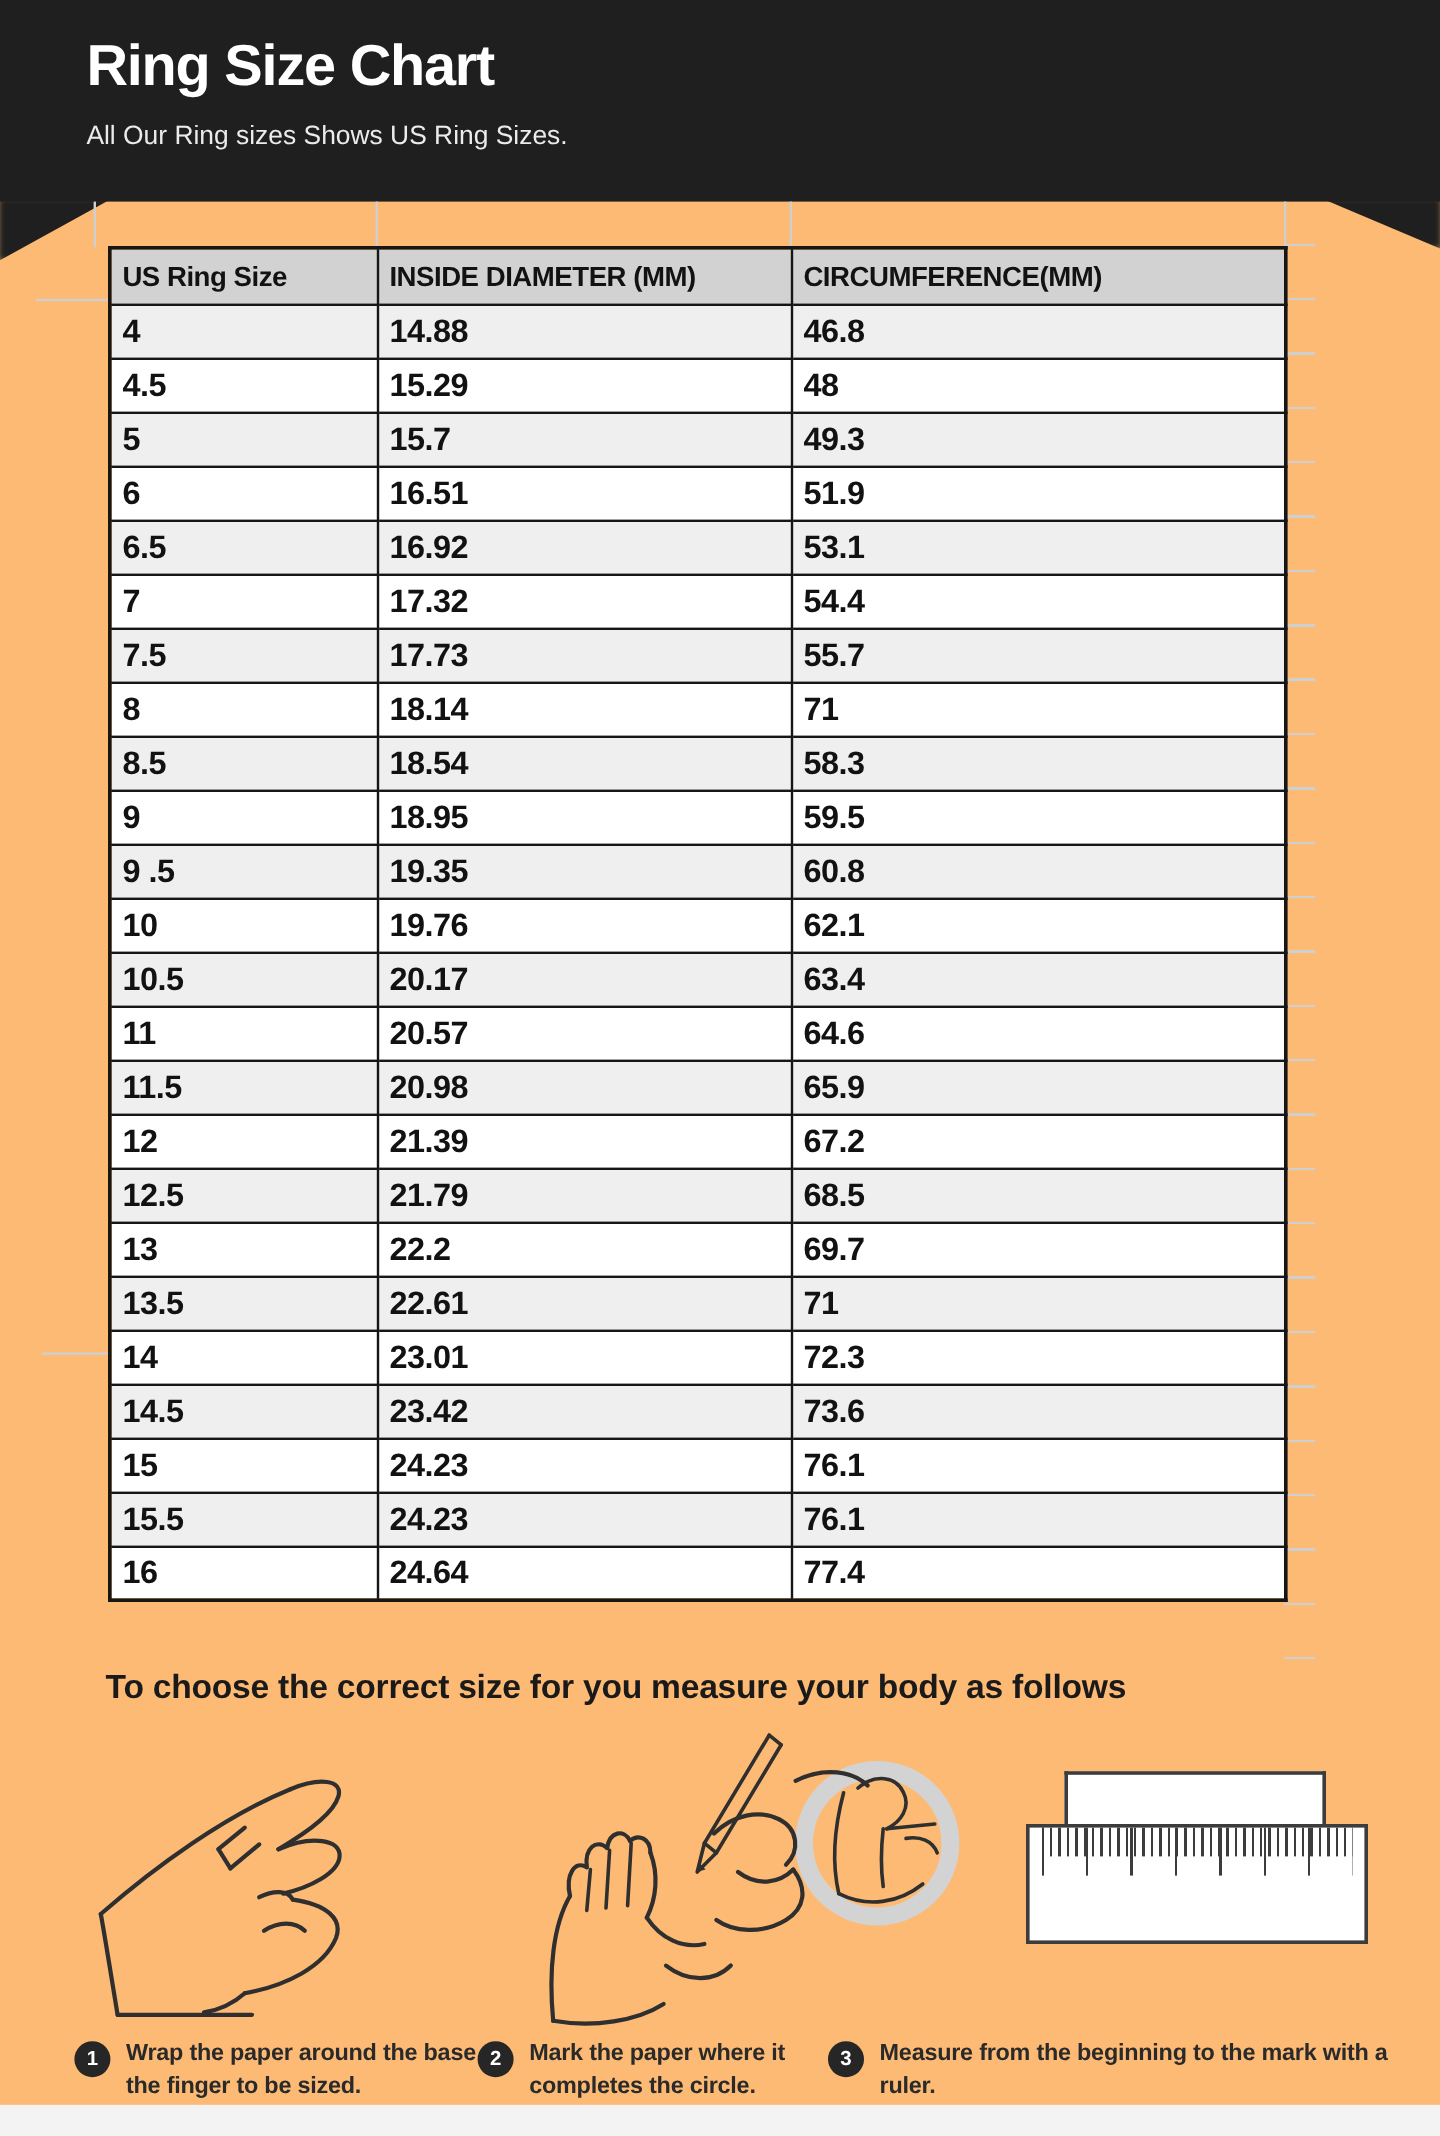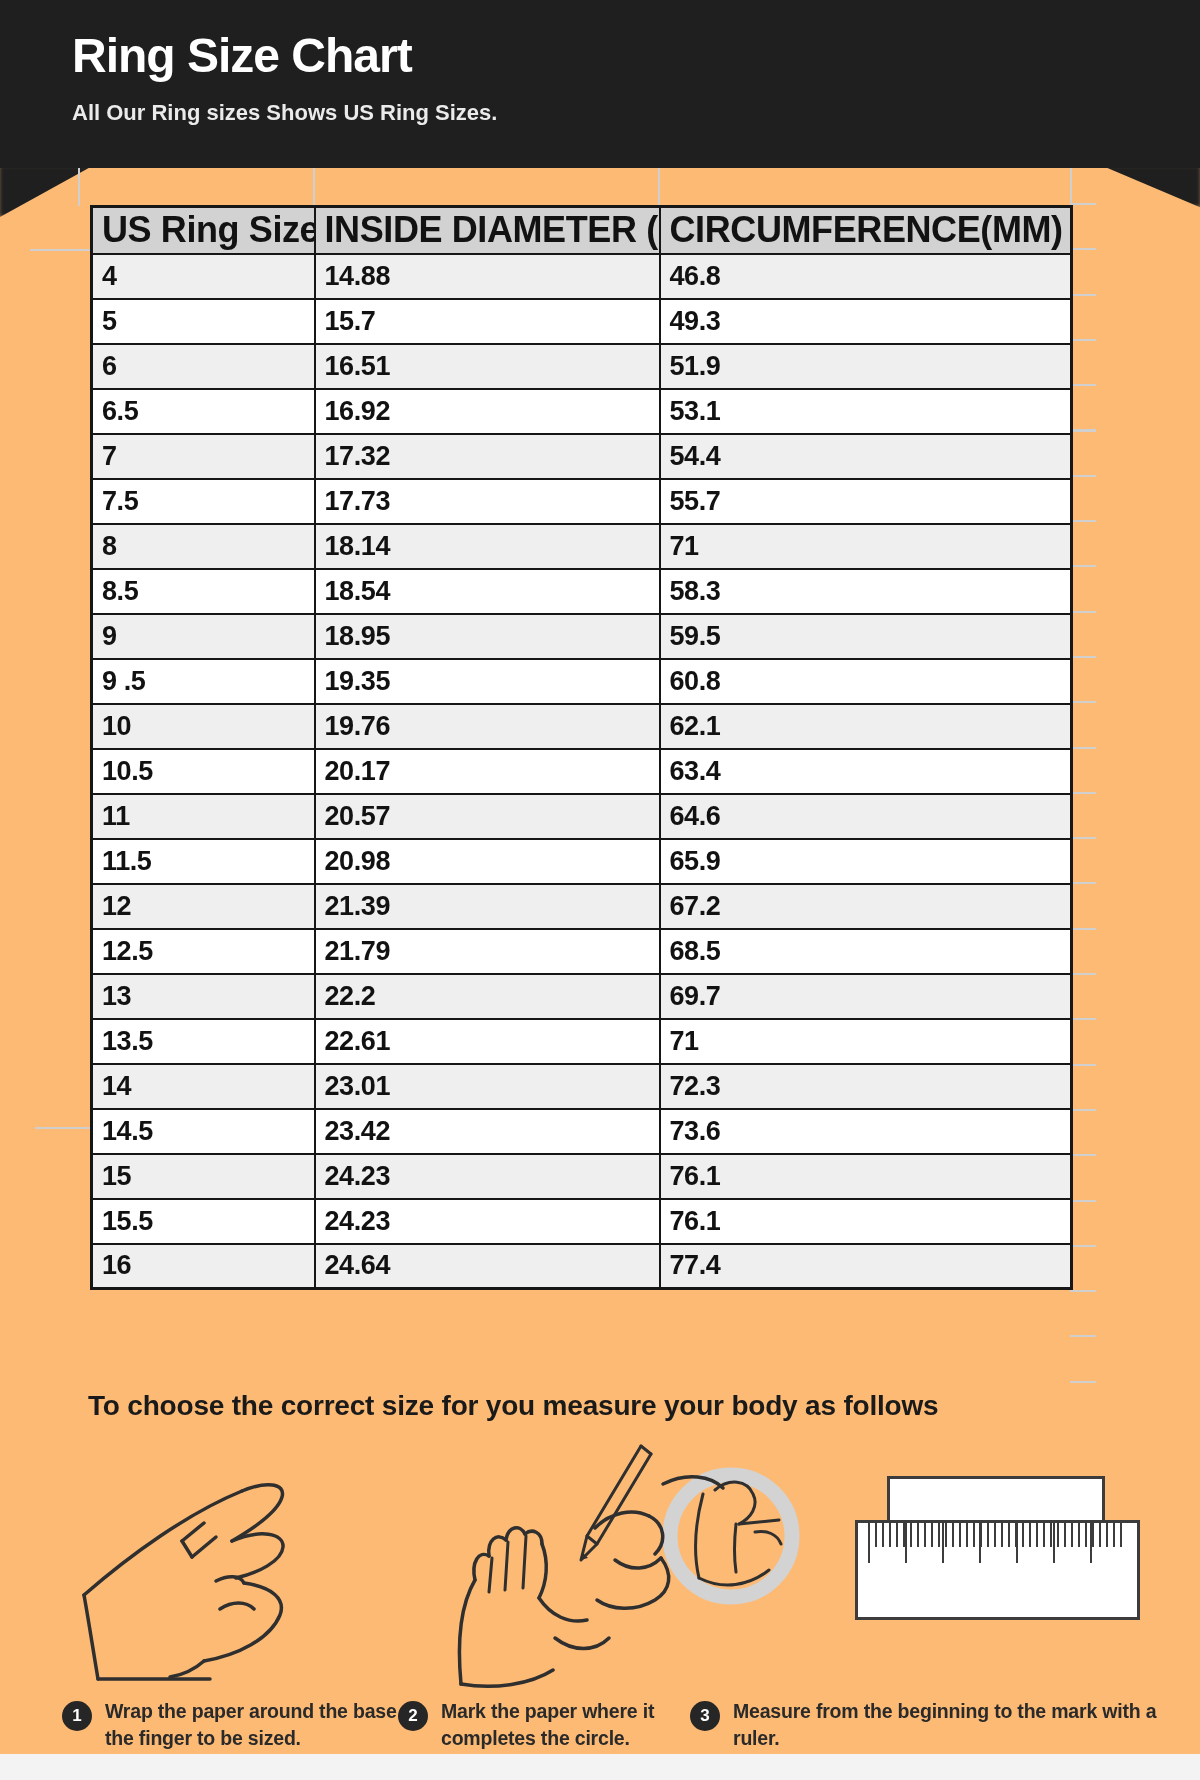--- a/index.html
+++ b/index.html
@@ -12,36 +12,36 @@
   html,body{width:1200px;}
   body{font-family:"Liberation Sans",sans-serif;background:#ffffff;}
   .page{position:relative;width:1200px;height:1780px;background:#fdba74;overflow:hidden;}
 
   
   .band{position:absolute;left:0;top:0;width:1200px;height:168px;background:var(--band_bg);}
   .band-corner{position:absolute;background:var(--band_bg);filter:blur(2.5px);}
   .band-corner.left{left:-2px;top:164px;width:98px;height:54px;clip-path:polygon(0 0,100% 0,0 100%);}
   .band-corner.right{right:-2px;top:164px;width:104px;height:44px;clip-path:polygon(0 0,100% 0,100% 100%);}
   .band h1{position:absolute;left:72px;top:28px;font-size:48px;font-weight:800;color:var(--title_color);letter-spacing:-1px;}
-  .band p{position:absolute;left:72px;top:100px;font-size:22px;font-weight:700;color:var(--subtitle_color);}
+  .band p{position:absolute;left:72px;top:100px;font-size:22px;font-weight:400;color:var(--subtitle_color);}
 
   
   .gl{position:absolute;background:var(--faint_line);}
   .gl.v{width:2px;}
   .gl.h{height:2px;}
   .right-stubs{position:absolute;left:1070px;top:203px;width:26px;height:1185px;
     background:repeating-linear-gradient(to bottom,var(--faint_line) 0 2px,transparent 2px 45.3px);}
 
   
   .size-table{position:absolute;left:90px;top:205px;width:980px;border-collapse:collapse;table-layout:fixed;
     border:3px solid var(--table_border);}
   .size-table col.c1{width:223px;} .size-table col.c2{width:345px;} .size-table col.c3{width:412px;}
   .size-table th,.size-table td{border:2px solid var(--table_border);text-align:left;vertical-align:middle;
     padding:0 0 0 9px;color:var(--text_color);font-weight:700;letter-spacing:-0.4px;overflow:hidden;white-space:nowrap;}
-  .size-table th{height:47px;font-size:36px;background:var(--header_bg);}
+  .size-table th{height:47px;font-size:23px;background:var(--header_bg);}
   .size-table td{height:45px;font-size:27px;background:var(--row_bg);}
   .size-table tbody tr:nth-of-type(odd) td{background:var(--row_alt_bg);}
 
   
   .howto-heading{position:absolute;left:88px;top:1390px;font-size:28px;font-weight:700;color:#1a1a1a;letter-spacing:-0.2px;}
   .illus{position:absolute;}
   .illus svg{display:block;}
   .sketch{stroke:var(--sketch);stroke-width:3.5;fill:none;stroke-linecap:round;stroke-linejoin:round;}
   .sketch-thin{stroke:var(--sketch);stroke-width:3;fill:none;stroke-linecap:round;stroke-linejoin:round;}
 
@@ -101,20 +101,25 @@
       </tr>
     </thead>
     <tbody>
 
         <tr>
           <td>4</td>
           <td>14.88</td>
           <td>46.8</td>
         </tr>
 
+        <tr>
+          <td>4.5</td>
+          <td>15.29</td>
+          <td>48</td>
+        </tr>
 
         <tr>
           <td>5</td>
           <td>15.7</td>
           <td>49.3</td>
         </tr>
 
 
         <tr>
           <td>6</td>

